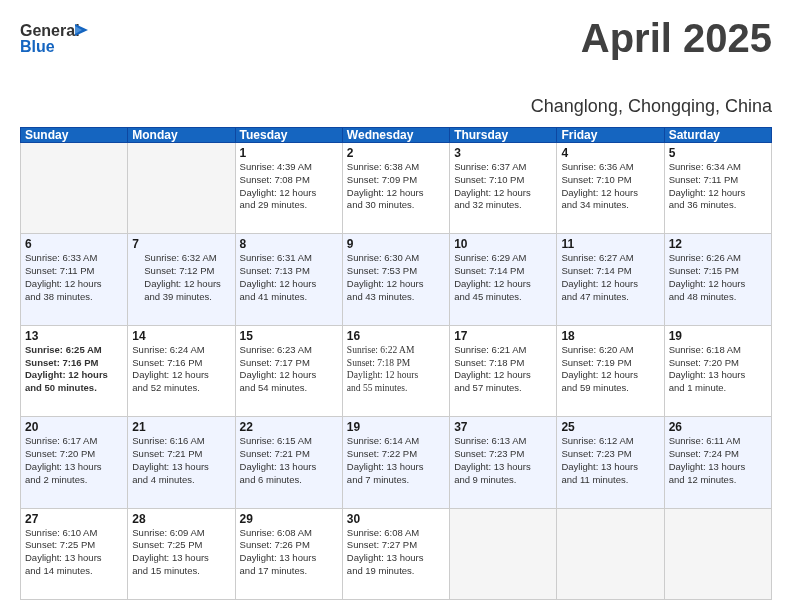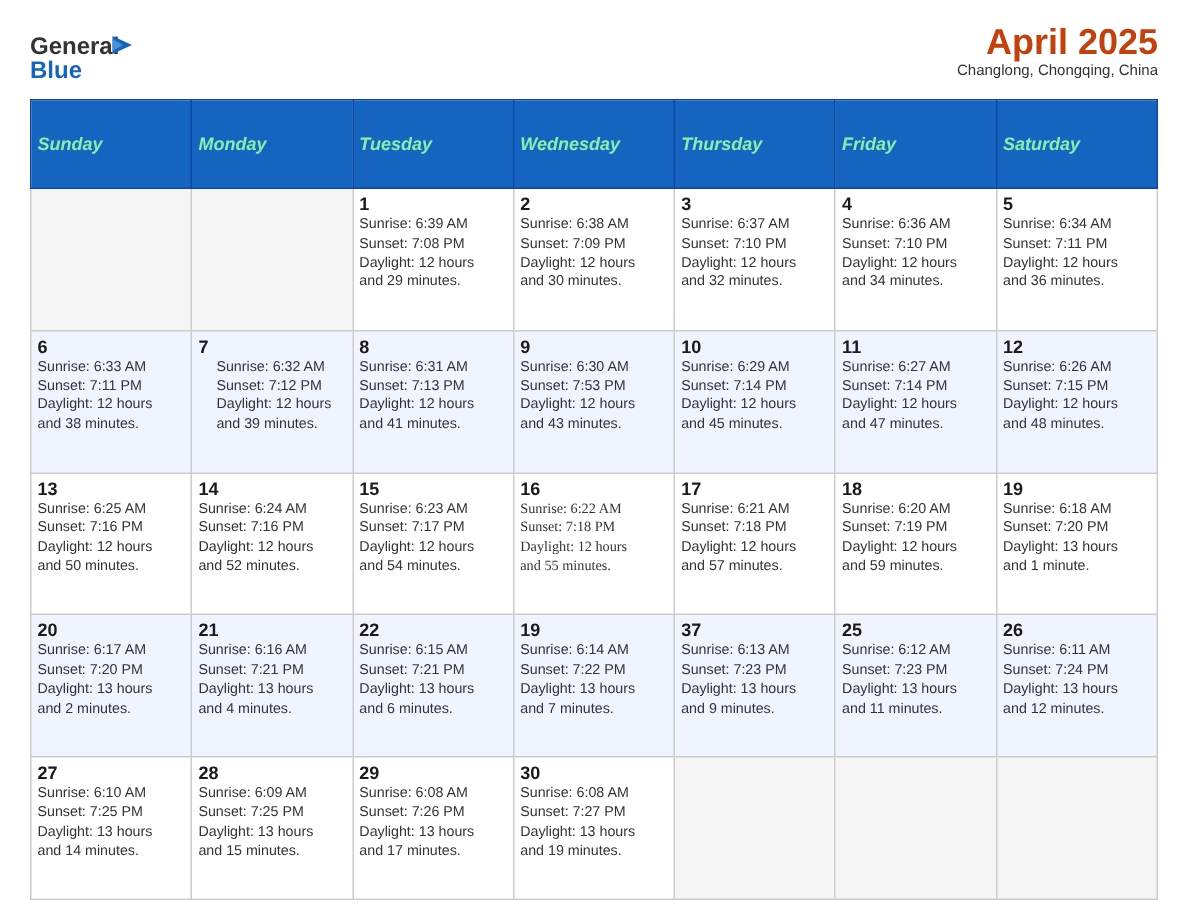--- a/index.html
+++ b/index.html
@@ -29,46 +29,46 @@
       align-items: flex-start;
     }
     .logo-row {
       display: flex;
       align-items: center;
     }
     .title-block {
       text-align: right;
     }
     .title-block h1 {
-      font-size: 24px;
+      font-size: 40px;
       font-weight: bold;
-      color: #c2410c;
+      color: #404040;
       line-height: 1.1;
     }
     .title-block h2 {
-      font-size: 10px;
+      font-size: 18px;
       font-weight: normal;
       color: #333;
+      margin-top: 36px;
     }
     .calendar {
       flex: 1;
       border: 1px solid #ccc;
       border-collapse: collapse;
       width: 100%;
       table-layout: fixed;
     }
     .calendar th {
       background: #1565c0;
-      color: #86efac;
+      color: #ffffff;
       font-size: 12px;
       font-weight: bold;
-      padding: 22px 4px;
+      padding: 0 4px;
       text-align: left;
       border: 1px solid #0d47a1;
-      font-style: italic;
     }
     .calendar td {
       vertical-align: top;
       border: 1px solid #ccc;
       padding: 3px 4px;
       font-size: 10px;
       color: #333;
       background: #fff;
     }
     .calendar td.empty {
@@ -121,21 +121,21 @@
           <th>Friday</th>
           <th>Saturday</th>
         </tr>
     </thead>
     <tbody id="calendar-body">
     <tr>
           <td class="empty"></td>
           <td class="empty"></td>
           <td>
             <div class="cell-day">1</div>
-            <div class="cell-info" style="white-space: pre-line;">Sunrise: 6:39 AM
+            <div class="cell-info" style="white-space: pre-line;">Sunrise: 4:39 AM
 Sunset: 7:08 PM
 Daylight: 12 hours
 and 29 minutes.</div>
           </td>
           <td>
             <div class="cell-day">2</div>
             <div class="cell-info" style="white-space: pre-line;">Sunrise: 6:38 AM
 Sunset: 7:09 PM
 Daylight: 12 hours
 and 30 minutes.</div>
@@ -209,21 +209,21 @@
             <div class="cell-day">12</div>
             <div class="cell-info" style="white-space: pre-line;">Sunrise: 6:26 AM
 Sunset: 7:15 PM
 Daylight: 12 hours
 and 48 minutes.</div>
           </td>
         </tr>
         <tr>
           <td>
             <div class="cell-day">13</div>
-            <div class="cell-info" style="white-space: pre-line;">Sunrise: 6:25 AM
+            <div class="cell-info" style="white-space: pre-line; font-weight: bold;">Sunrise: 6:25 AM
 Sunset: 7:16 PM
 Daylight: 12 hours
 and 50 minutes.</div>
           </td>
           <td>
             <div class="cell-day">14</div>
             <div class="cell-info" style="white-space: pre-line;">Sunrise: 6:24 AM
 Sunset: 7:16 PM
 Daylight: 12 hours
 and 52 minutes.</div>

